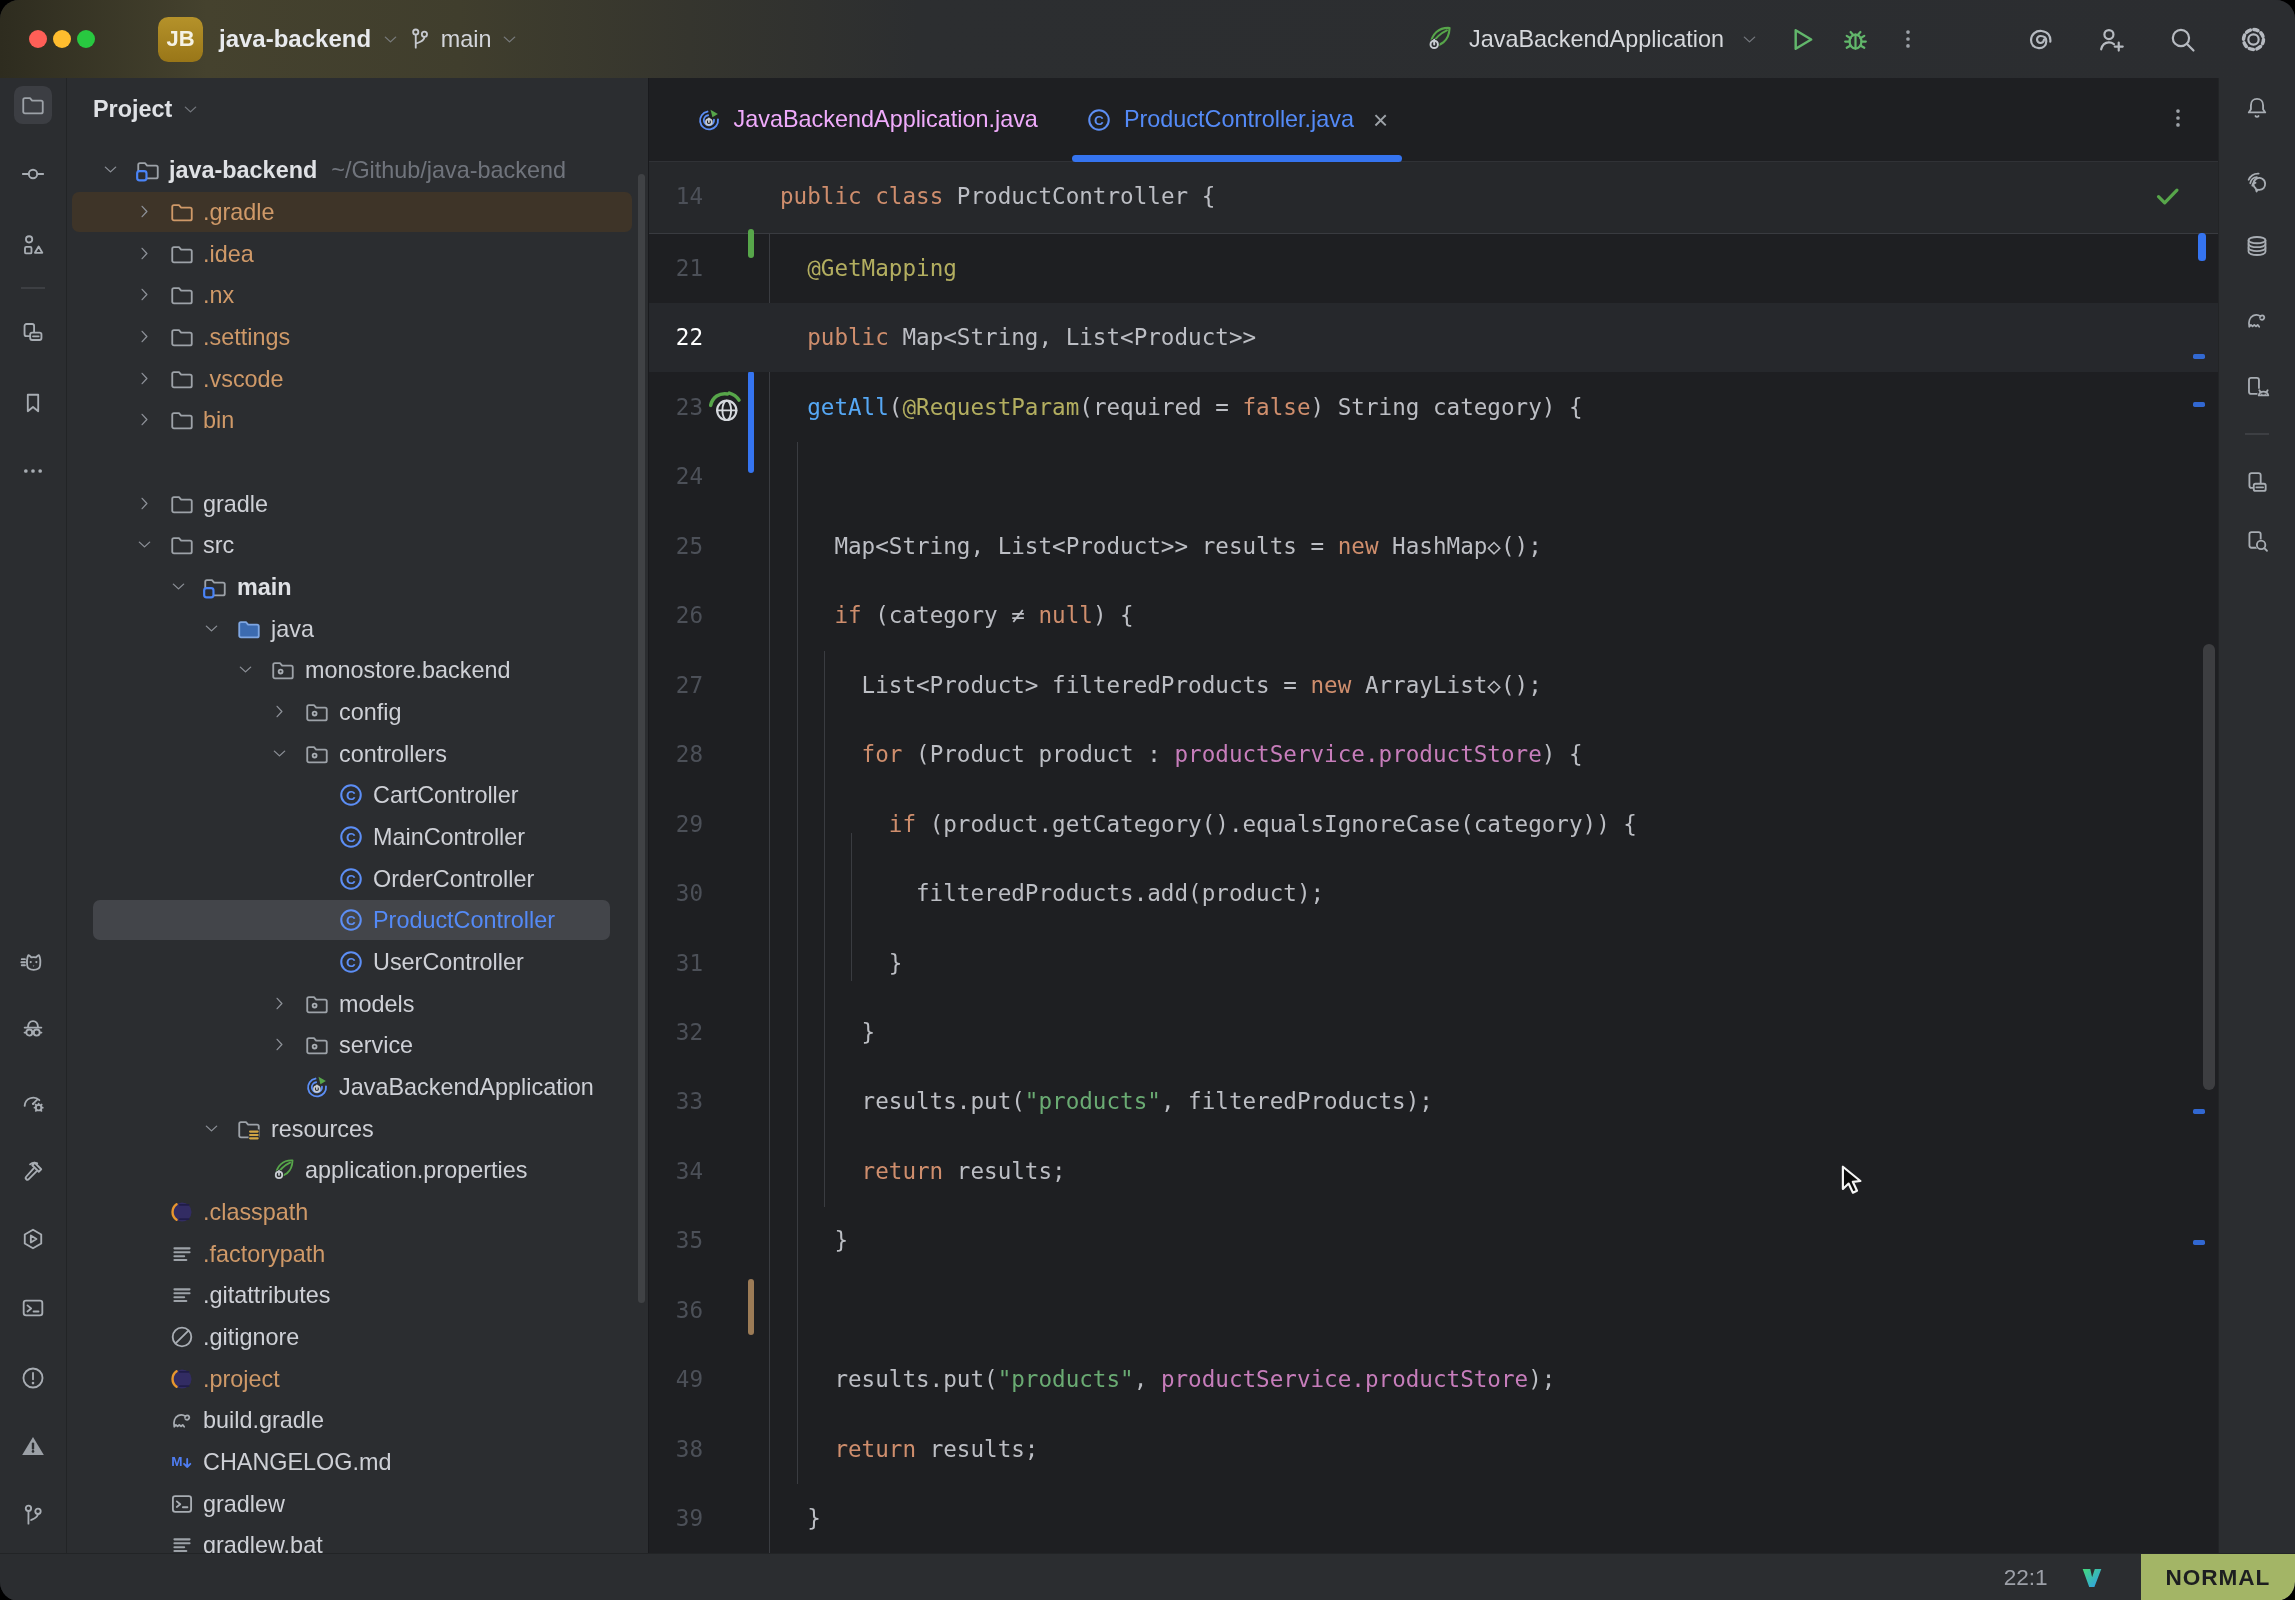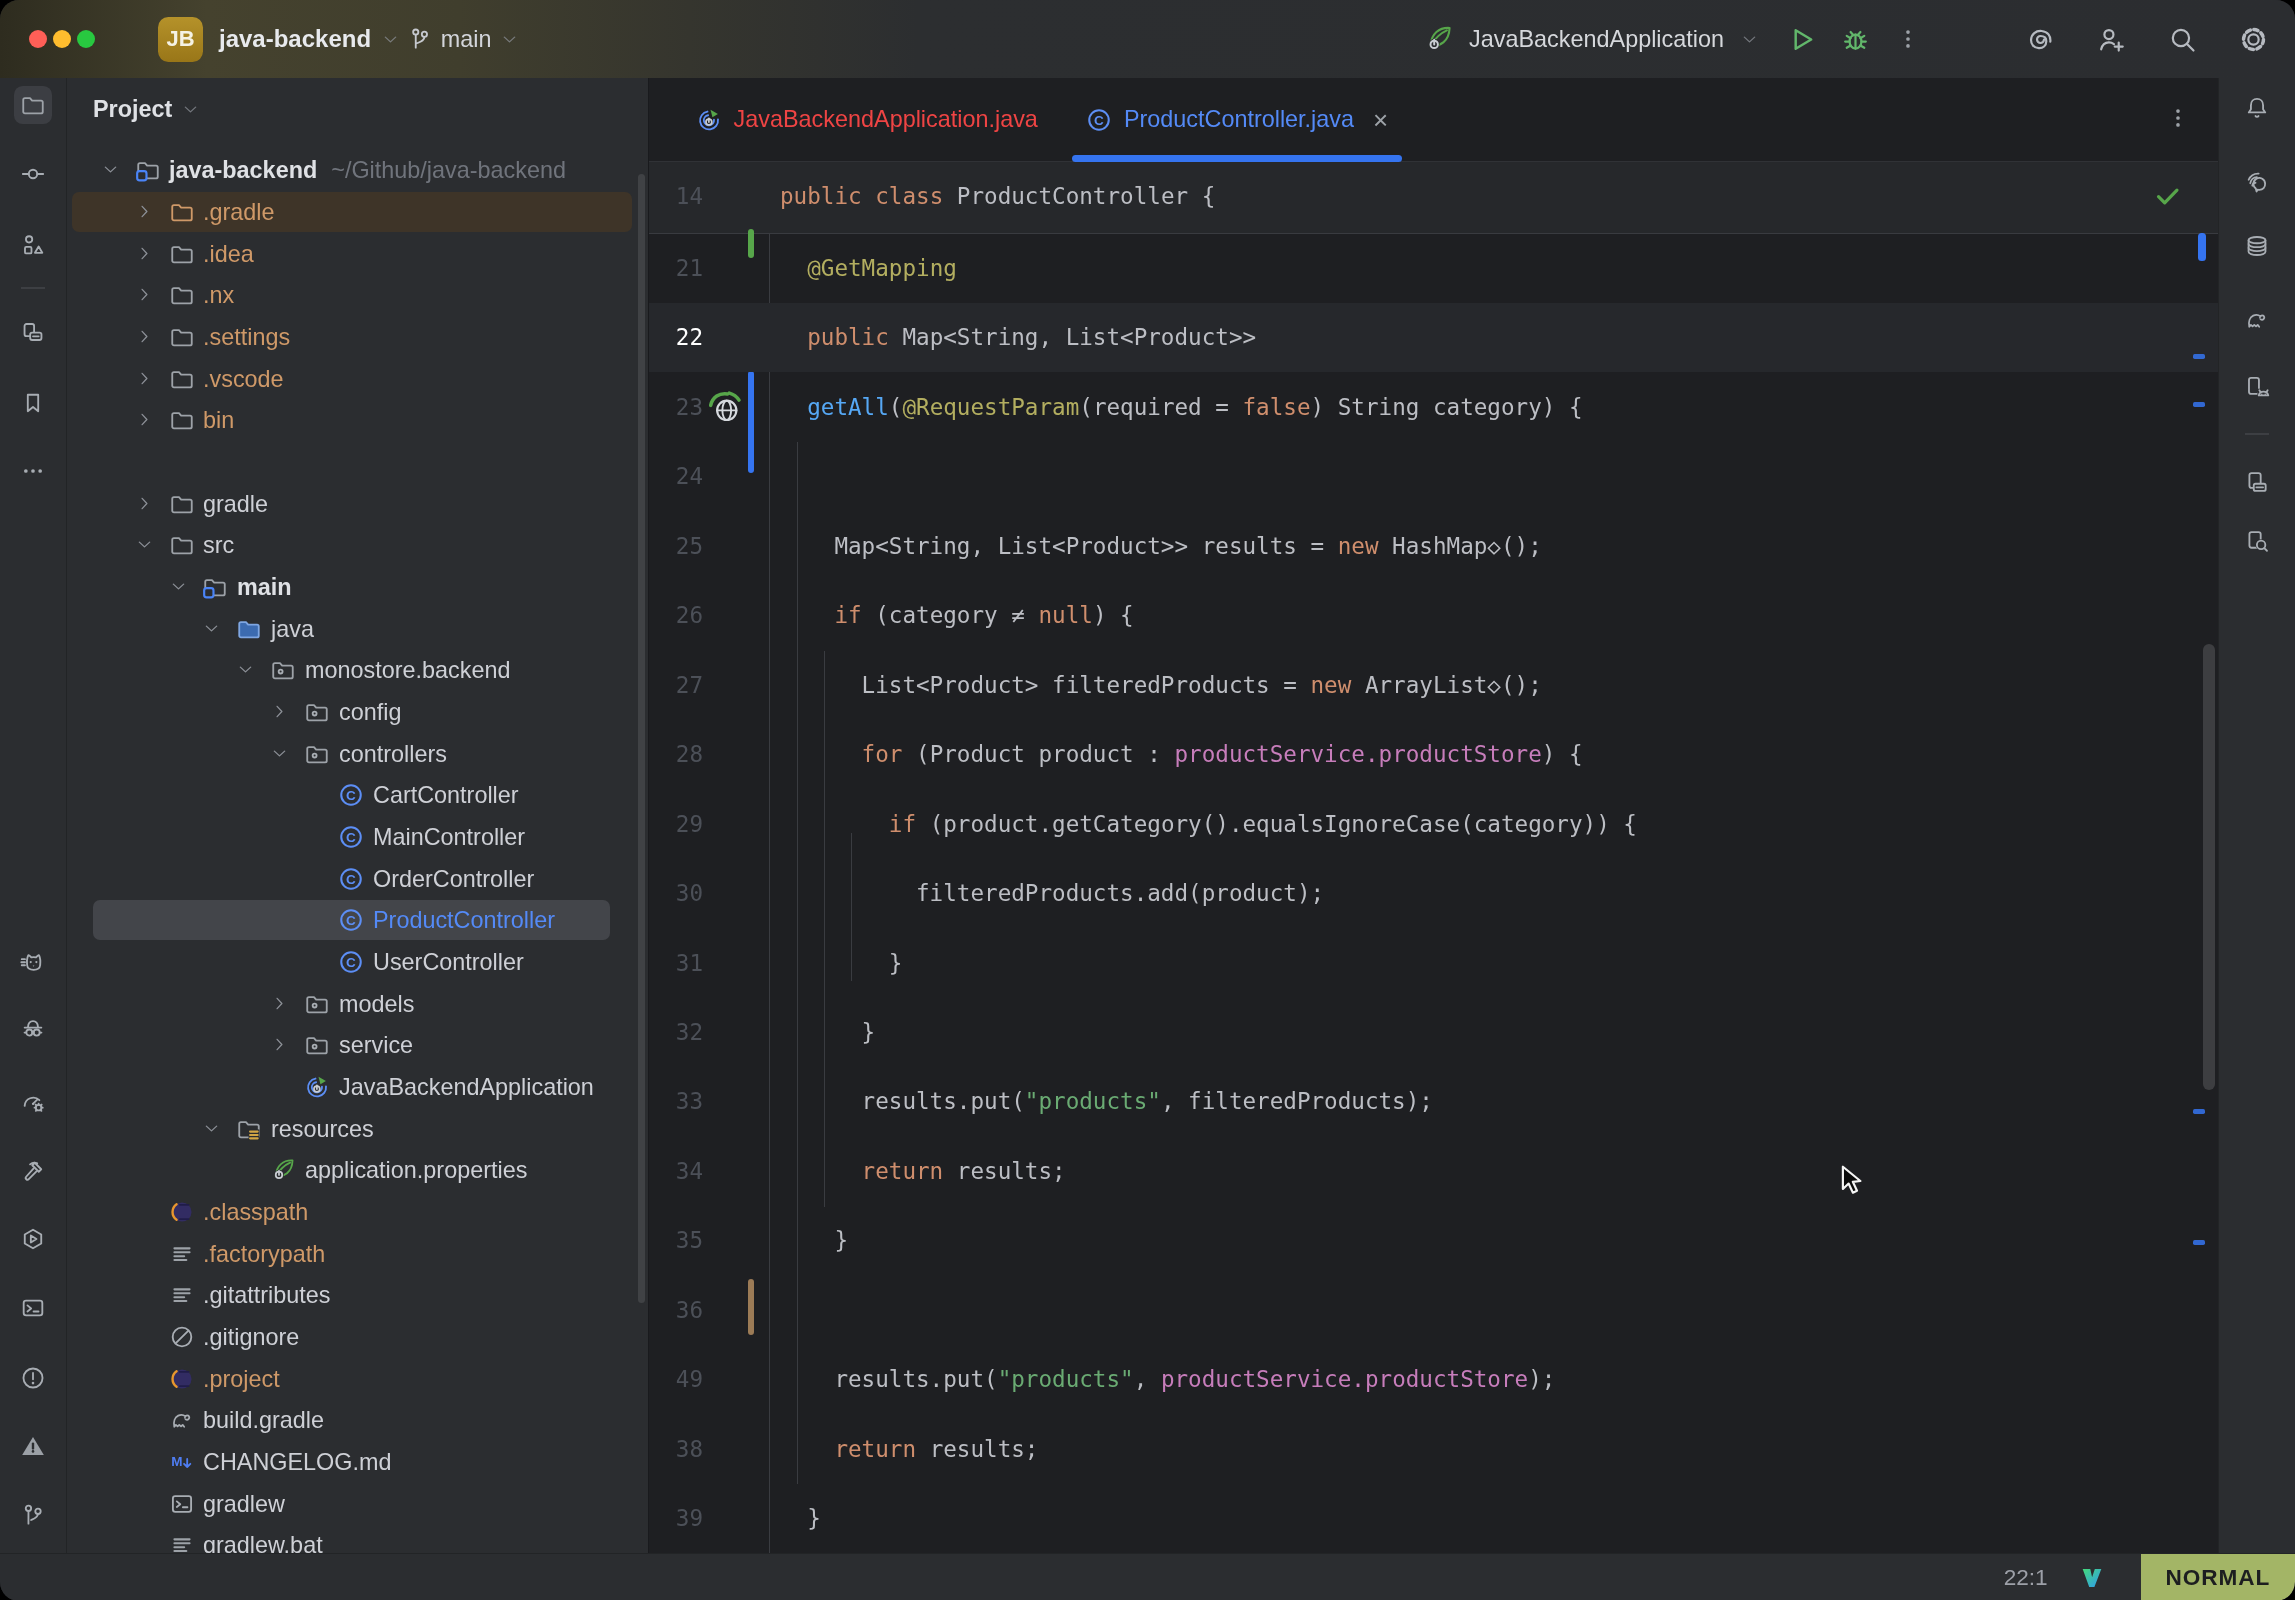--- a/index.html
+++ b/index.html
@@ -53,21 +53,21 @@
   .trow .chv{position:absolute;top:11.3px;width:19px;height:19px;}
   .trow .tic{position:absolute;top:7.8px;width:26px;height:26px;}
   .trow .lbl{position:absolute;top:0;line-height:42px;font-size:23.4px;color:#ced0d6;white-space:nowrap;}
   .trow .lbl.ex{color:#cf9968}.trow .lbl.sel{color:#548af7}.trow .lbl.bold{font-weight:700;color:#dfe1e5}
   .trow .sfx{color:#70747c;font-weight:400;margin-left:14px;font-size:23.4px;}
   .pscroll{position:absolute;right:3.5px;top:96px;width:7px;height:1129px;border-radius:3.5px;background:rgba(255,255,255,.10);}
 
   
   .tabbar{position:absolute;left:0;top:0;right:0;height:83px;border-bottom:0.9px solid #303236;
      display:flex;align-items:stretch;padding-left:22.6px;}
-  .tab{position:relative;display:flex;align-items:center;gap:12px;padding:0 24px;font-size:23.4px;color:#ef4444;}
+  .tab{position:relative;display:flex;align-items:center;gap:12px;padding:0 24px;font-size:23.4px;color:#f0abfc;}
   .tab.active{color:#548af7;}
   .tab.active .underline{position:absolute;left:10.4px;right:10.4px;bottom:-0.9px;height:7px;border-radius:3.5px;background:#3574f0;}
   .tab .close{color:#9da2a8;font-size:26px;margin-left:7px;line-height:1;}
   .kebab{position:absolute;right:22.6px;top:21px;width:38px;height:38px;display:flex;align-items:center;justify-content:center;}
 
   .sticky{position:absolute;left:0;top:84px;right:0;height:71px;background:#26282b;border-bottom:0.9px solid #393b40;}
   .codearea{position:absolute;left:0;top:156px;right:0;bottom:0;}
   .cl,.sticky-line{position:absolute;left:0;right:0;height:69px;font-family:"DejaVu Sans Mono",monospace;font-size:22.6px;}
   .cl.cur{background:#26282c;}
   .num{position:absolute;left:0;width:54px;text-align:right;line-height:69px;color:#4c5058;}

